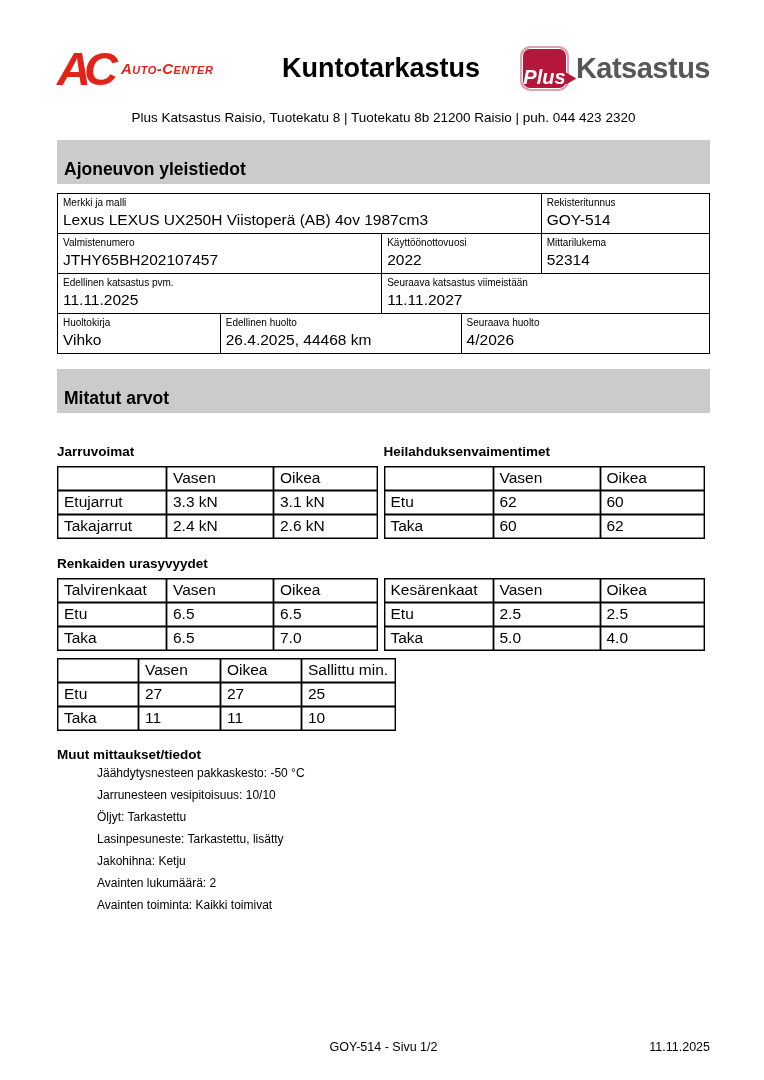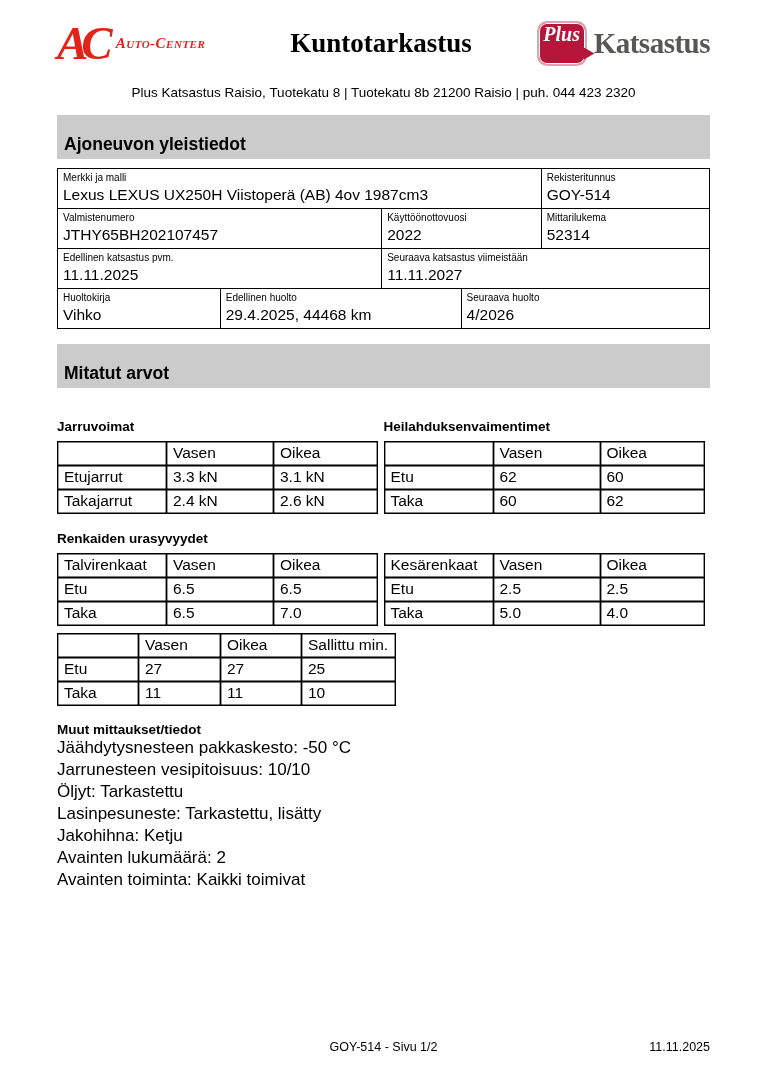--- a/index.html
+++ b/index.html
@@ -1,27 +1,27 @@
 <!DOCTYPE html>
 <html><head>
 <meta charset="utf-8">
 <style>
   html,body{margin:0;padding:0;background:#fff;}
   body{font-family:"Liberation Sans", sans-serif;color:#000;}
   .page{position:relative;width:764px;height:1080px;background:#fff;overflow:hidden;}
   .content{padding:0 54px 0 57px;}
 
   
-  .header{display:flex;align-items:center;margin-top:14px;height:58px;font-family:Liberation Serif, serif;}
+  .header{display:flex;align-items:center;margin-top:39px;height:58px;}
   .ac-logo{width:185px;display:flex;align-items:center;}
   .ac-mono{font-size:47px;font-weight:900;font-style:italic;color:#e2231a;letter-spacing:-7px;line-height:1;padding-right:10px;}
   .ac-name{font-size:15px;font-weight:bold;font-style:italic;color:#e2231a;font-variant:small-caps;letter-spacing:.5px;white-space:nowrap;}
   .title{flex:1;text-align:center;font-size:27px;font-weight:bold;}
   .plus-logo{width:190px;display:flex;align-items:center;justify-content:flex-end;gap:7px;}
-  .plus-badge{position:relative;width:50px;height:45px;background:#b5173a;border:2px solid #dca4b0;border-radius:10px;box-sizing:border-box;display:flex;align-items:flex-start;justify-content:center;box-shadow:inset 0 0 0 1px #fff;}
+  .plus-badge{position:relative;width:50px;height:45px;background:#b5173a;border:2px solid #dca4b0;border-radius:10px;box-sizing:border-box;display:flex;align-items:flex-end;justify-content:center;box-shadow:inset 0 0 0 1px #fff;}
   .plus-badge::after{content:"";position:absolute;right:-5px;bottom:5px;width:11px;height:11px;background:#b5173a;transform:rotate(45deg) skew(-15deg,-15deg);}
   .plus-text{color:#fff;font-style:italic;font-weight:bold;font-size:20px;position:relative;z-index:1;}
   .katsastus-text{color:#575756;font-weight:bold;font-size:29px;letter-spacing:-.5px;}
 
   .address{text-align:center;font-size:13.5px;margin-top:13px;}
 
   .section-bar{margin-top:15px;background:#cbcbcb;font-weight:bold;font-size:17.5px;padding:19px 7px 4px;}
 
   
   .itable{margin-top:9px;border:1.5px solid #000;}
@@ -36,21 +36,21 @@
   .h-small{font-weight:bold;font-size:13.5px;}
   .meas-flex{display:flex;}
   .meas-col{width:330px;}
   .mtable{border-collapse:collapse;table-layout:fixed;margin-top:7px;}
   .mtable td{border:1px solid #000;font-size:15.5px;padding:1px 6px 2px;height:20px;box-shadow:inset 0 0 0 .4px #000;}
   .m3 td.c1{width:96px}.m3 td.c2{width:94px}.m3 td.c3{width:91px}
   .jl td.c1{width:68px}.jl td.c2{width:69px}.jl td.c3{width:68px}.jl td.c4{width:81px}
   .mt30{margin-top:31px}.mt17{margin-top:17px}.mt16{margin-top:16px}
 
   .other{margin-top:16px;}
-  .other-line{font-size:17px;line-height:22px;}
+  .other-line{font-size:12px;line-height:22px;margin-left:40px;}
 
   .footer{position:absolute;left:57px;right:54px;bottom:26px;font-size:12.5px;text-align:center;}
   .footer-date{position:absolute;right:0;top:0;}
 </style>
 </head>
 <body>
 
 <div class="page">
   <div class="content">
 
@@ -107,21 +107,21 @@
           <div class="val">11.11.2027</div>
         </div>
       </div>
       <div class="irow">
         <div class="icell" style="width:25%">
           <div class="lbl">Huoltokirja</div>
           <div class="val">Vihko</div>
         </div>
         <div class="icell" style="width:37%">
           <div class="lbl">Edellinen huolto</div>
-          <div class="val">29.4.2025, 44468 km</div>
+          <div class="val">26.4.2025, 44468 km</div>
         </div>
         <div class="icell" style="width:38%">
           <div class="lbl">Seuraava huolto</div>
           <div class="val">4/2026</div>
         </div>
       </div>
     </div>
 
     <div class="section-bar">Mitatut arvot</div>
 

